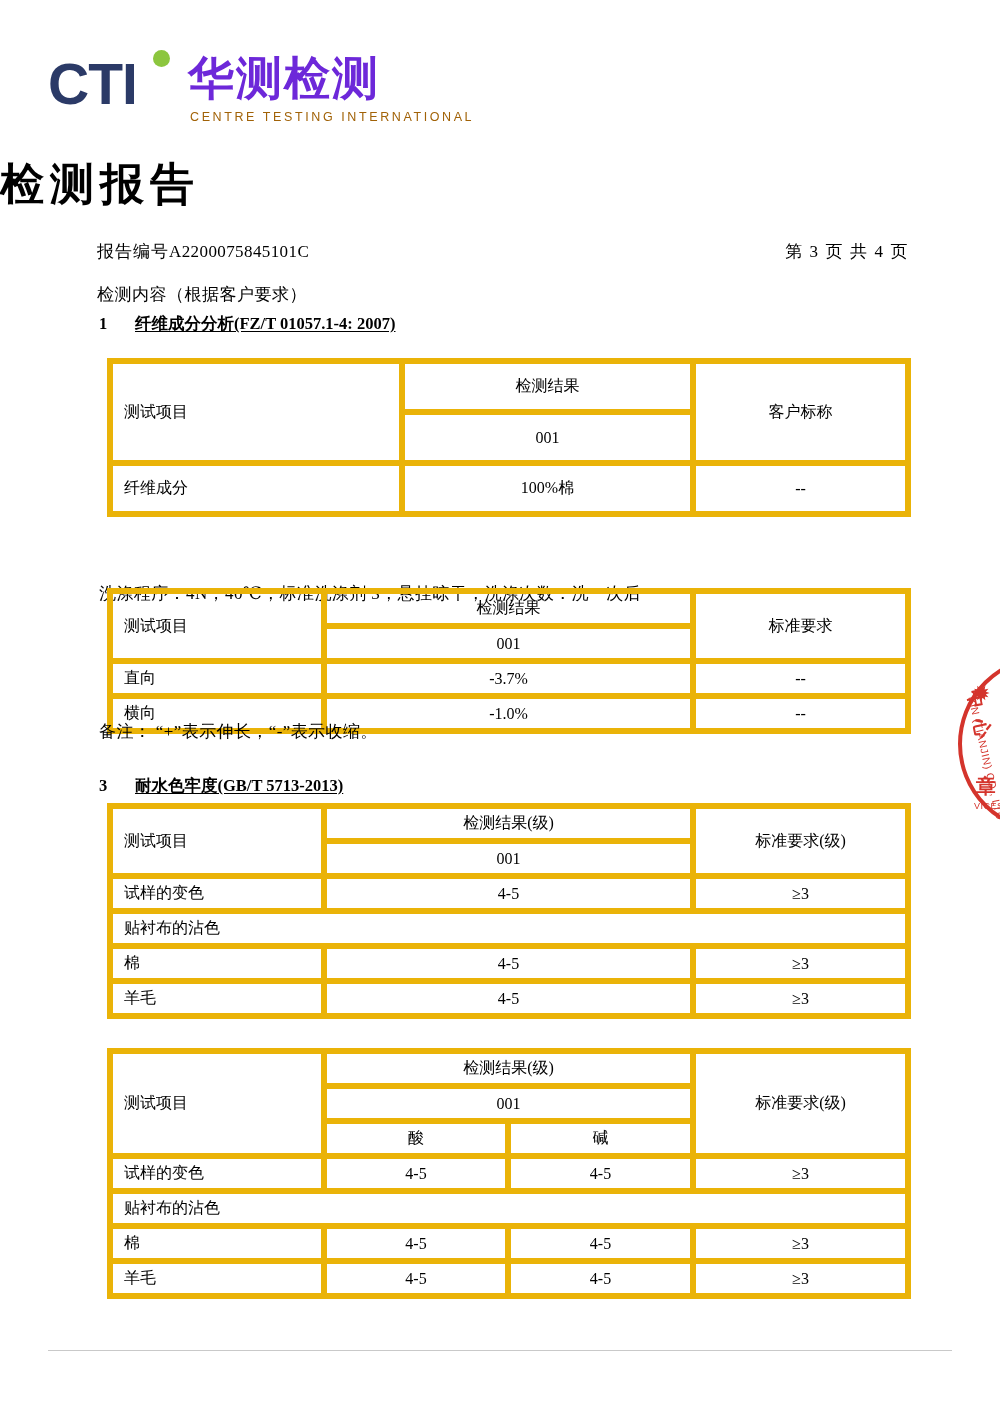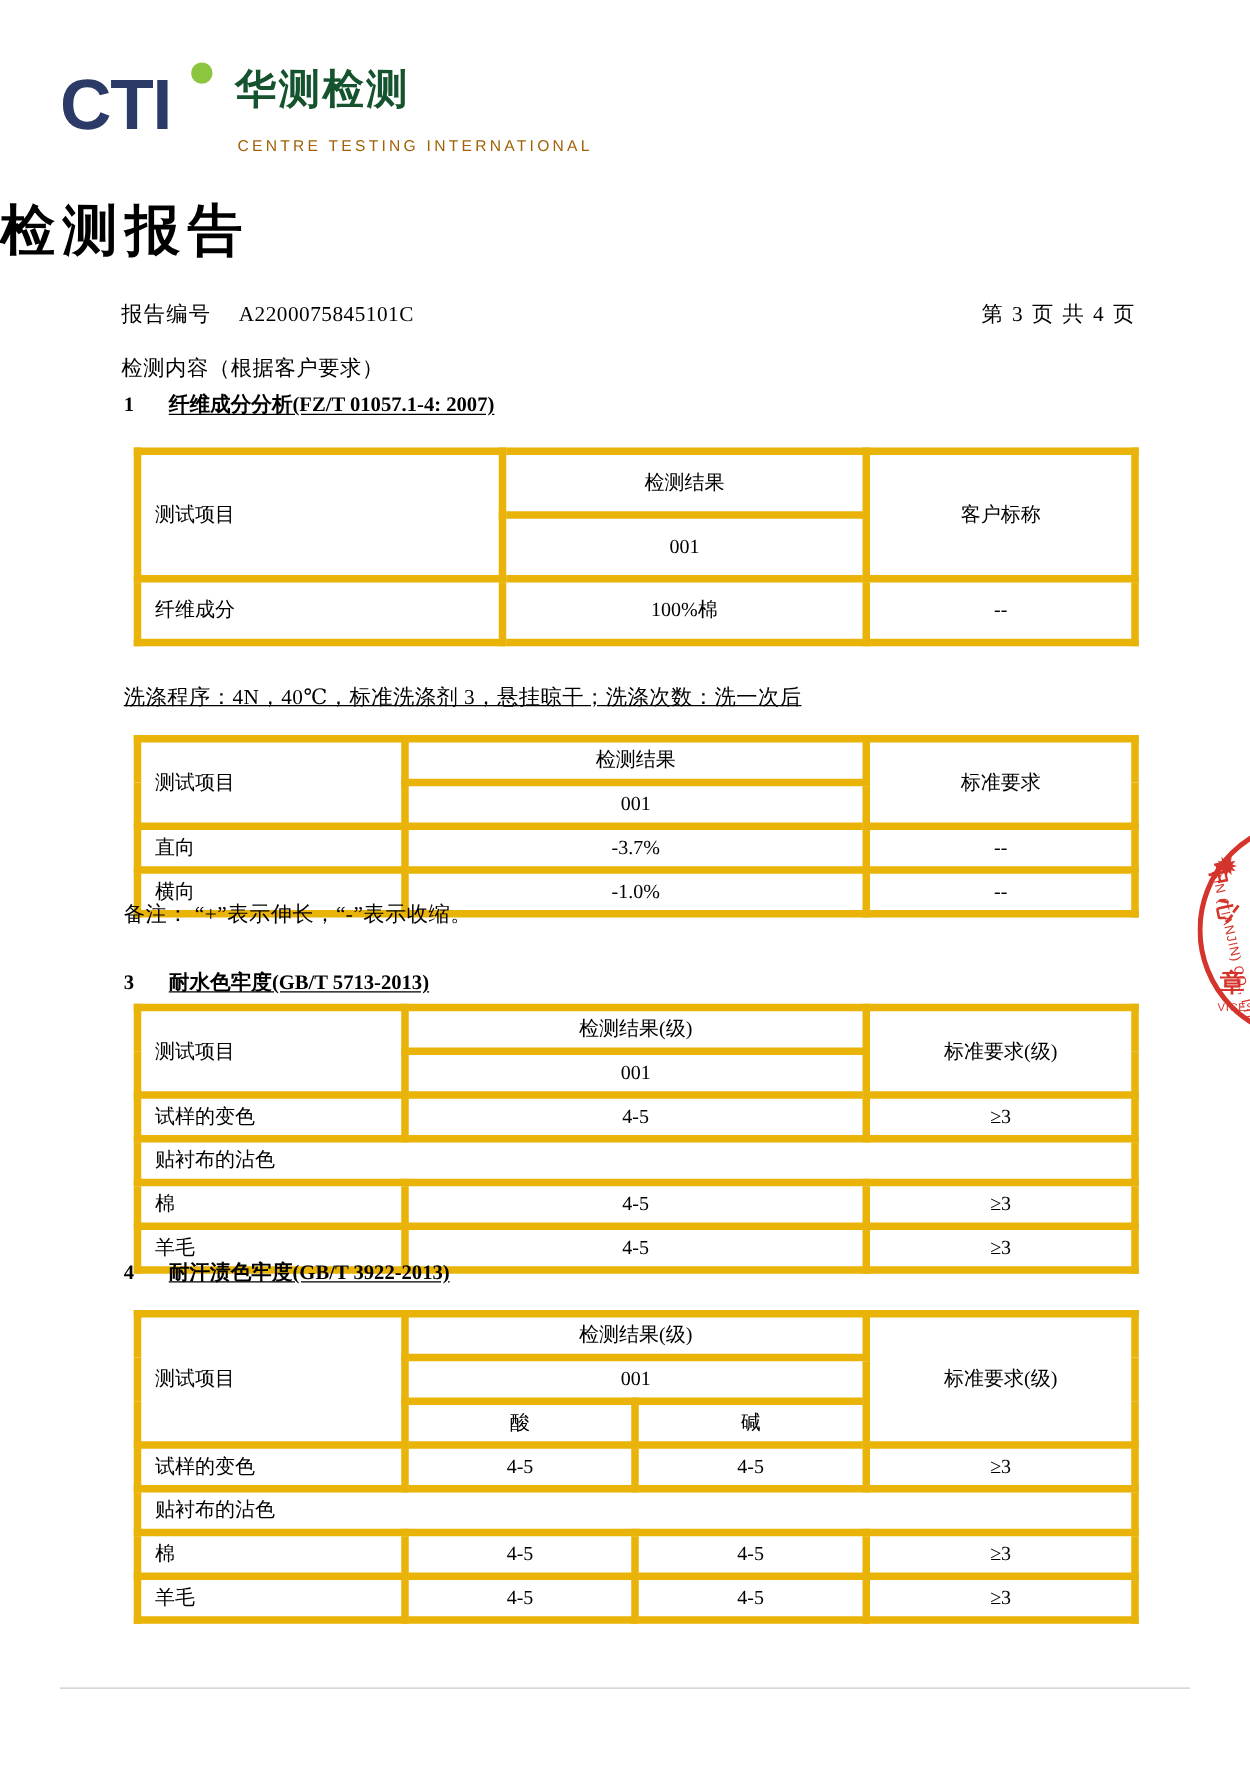--- a/index.html
+++ b/index.html
@@ -50,22 +50,22 @@
     height: 17px;
     border-radius: 50%;
     background: #8cc63e;
   }
   .logo-cn {
     position: absolute;
     left: 140px;
     top: 6px;
     font-family: "DejaVu Sans", sans-serif;
     font-weight: bold;
-    font-size: 33px;
-    color: #14532d;
+    font-size: 46px;
+    color: #6d28d9;
     letter-spacing: 2px;
     line-height: 1.05;
   }
   .logo-en {
     position: absolute;
     left: 142px;
     top: 62px;
     font-family: "Liberation Sans", sans-serif;
     font-size: 12.5px;
     letter-spacing: 2.6px;
@@ -89,21 +89,21 @@
   .meta-row {
     position: absolute;
     left: 97px;
     top: 243px;
     width: 812px;
     font-size: 17px;
     line-height: 1;
   }
   .meta-left { float: left; }
   .meta-left .label { letter-spacing: 1px; }
-  .meta-left .value { margin-left: 22px; letter-spacing: 0.4px; }
+  .meta-left .value { letter-spacing: 0.4px; }
   .meta-right { float: right; letter-spacing: 1.6px; }
 
   .content-note {
     position: absolute;
     left: 97px;
     top: 283px;
     font-size: 17px;
     letter-spacing: 0.5px;
   }
 
@@ -275,21 +275,21 @@
       </tr>
       <tr>
         <td class="lft tall">纤维成分</td>
         <td class="tall">100%棉</td>
         <td class="tall">--</td>
       </tr>
     </tbody>
   </table>
 
 
-  <div class="para" style="top:546px;text-decoration:underline;">洗涤程序：4N，40℃，标准洗涤剂 3，悬挂晾干；洗涤次数：洗一次后</div>
+  <div class="para" style="top:582px;">洗涤程序：4N，40℃，标准洗涤剂 3，悬挂晾干；洗涤次数：洗一次后</div>
 
   <table class="rpt" style="left:107px; top:588px; width:798px;">
     <colgroup>
         <col style="width:214px">
         <col style="width:369px">
         <col style="width:215px">
       </colgroup>
     <tbody>
       <tr>
         <td class="lft" rowspan="2">测试项目</td>
@@ -347,23 +347,20 @@
         <td>≥3</td>
       </tr>
       <tr>
         <td class="lft">羊毛</td>
         <td>4-5</td>
         <td>≥3</td>
       </tr>
     </tbody>
   </table>
 
-  <div class="sec" style="top:1007px;">
-    <span class="num">4</span><span class="ttl">耐汗渍色牢度(GB/T 3922-2013)</span>
-  </div>
 
   <table class="rpt" style="left:107px; top:1048px; width:798px;">
     <colgroup>
         <col style="width:214px">
         <col style="width:184px">
         <col style="width:185px">
         <col style="width:215px">
       </colgroup>
     <tbody>
       <tr>

